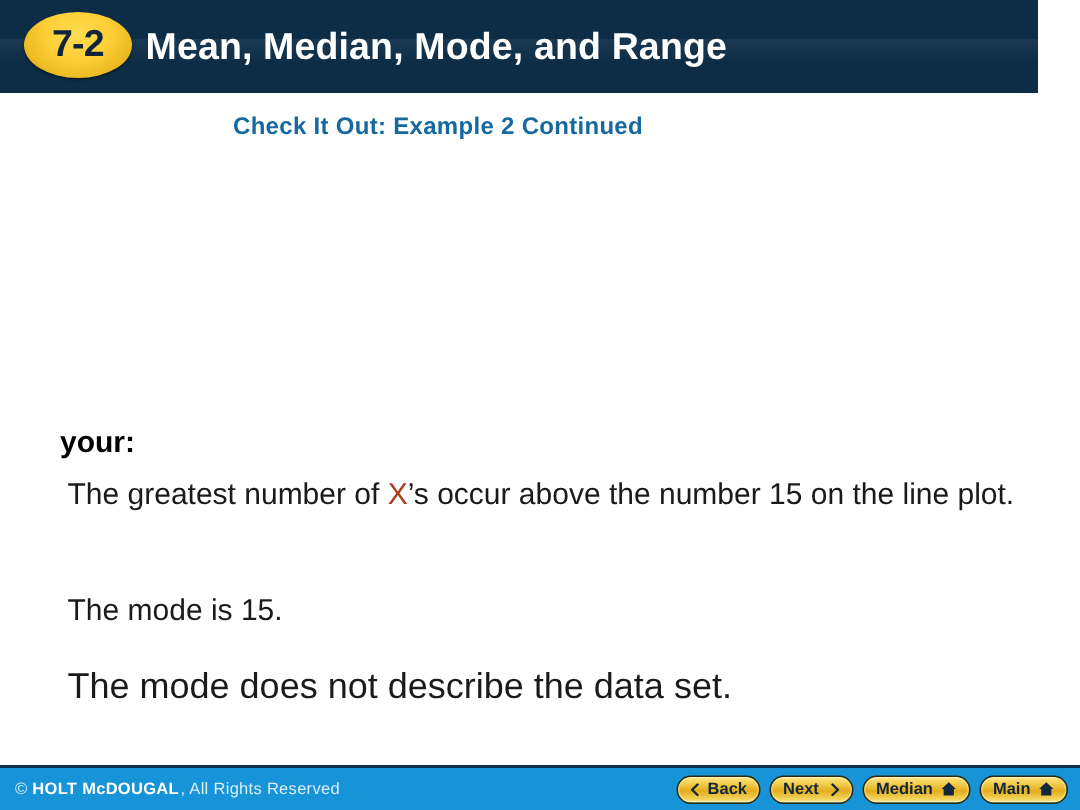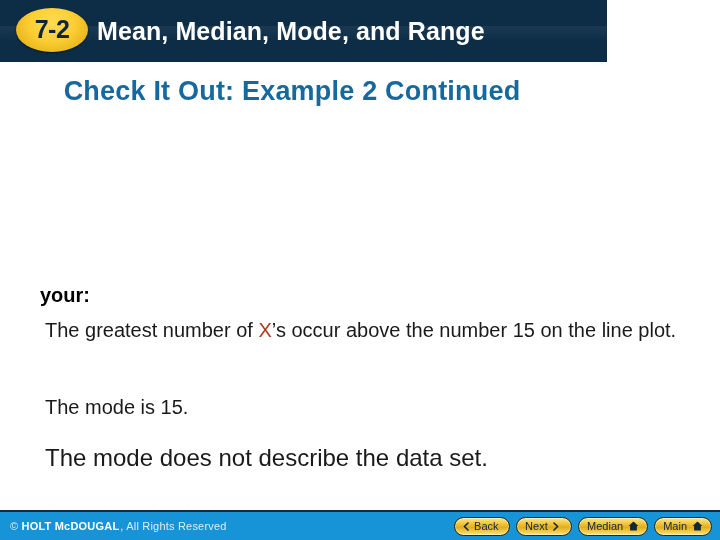--- a/index.html
+++ b/index.html
@@ -12,21 +12,21 @@
     background: #ffffff;
     font-family: "Liberation Sans", sans-serif;
     overflow: hidden;
     position: relative;
   }
 
   
   .header {
     position: absolute;
     left: 0; top: 0;
-    width: 607px;
+    width: 692px;
     height: 62px;
     background: linear-gradient(180deg,
         #0d2d47 0%,
         #123busy 0%,
         #11395a 38%,
         #0e3150 58%,
         #0a2237 100%);
     background-color: #0d2d47;
     overflow: hidden;
     text-decoration: underline;
@@ -78,21 +78,21 @@
     left: 0; top: 62px;
     width: 720px;
     height: 448px;
     background: #ffffff;
   }
   .subtitle {
     position: absolute;
     left: 0; top: 14px;
     width: 584px;
     text-align: center;
-    font-size: 27px;
+    font-size: 16px;
     font-weight: bold;
     color: #16699e;
     letter-spacing: 0.2px;
   }
   .problem {
     position: absolute;
     left: 40px;
     top: 55px;
     width: 648px;
     font-size: 21.5px;
@@ -173,24 +173,24 @@
   .navbtn {
     height: 19px;
     min-width: 56px;
     padding: 0 8px;
     border-radius: 10px;
     background: linear-gradient(180deg, #fde88a 0%, #f6d254 22%, #e3ad1c 55%, #f3d65f 88%, #fbe894 100%);
     border: 1px solid #2c2a12;
     box-shadow: inset 0 0 0 1px rgba(255,255,255,0.35);
     display: flex;
     align-items: center;
-    justify-content: flex-start;
+    justify-content: space-between;
     gap: 5px;
     font-size: 11px;
-    font-weight: normal;
+    font-weight: bold;
     color: #12263c;
     box-sizing: border-box;
     white-space: nowrap;
   }
   .navbtn svg { display: block; }
 </style>
 </head>
 <body>
 
 <div class="header">

